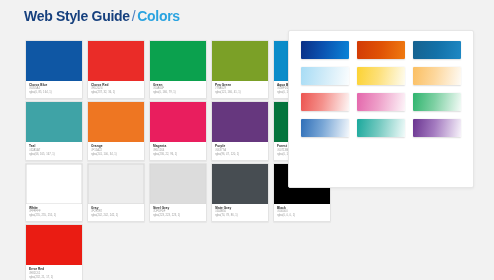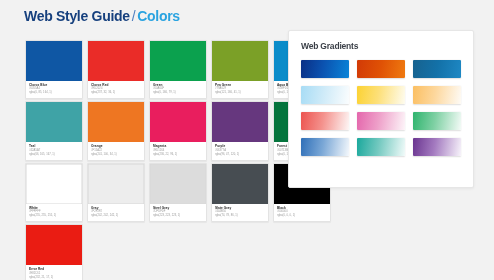--- a/index.html
+++ b/index.html
@@ -239,21 +239,20 @@
           <div class="meta">
             <div class="m-name">Error Red</div>
             <div class="m-hex">#E81D11</div>
             <div class="m-rgba">rgba(232, 21, 17, 1)</div>
           </div>
         </div>
       </div>
     </div>
 
   <div class="panel">
-    <div class="panel-title">Web Gradients</div>
     <div class="grad-grid" id="grad-grid">
         <div class="grad" style="background: linear-gradient(100deg, rgb(10, 47, 133) 0%, rgb(11, 82, 176) 45%, rgb(10, 132, 216) 100%);"></div>
         <div class="grad" style="background: linear-gradient(100deg, rgb(210, 58, 6) 0%, rgb(224, 82, 5) 50%, rgb(239, 122, 16) 100%);"></div>
         <div class="grad" style="background: linear-gradient(100deg, rgb(23, 98, 143) 0%, rgb(19, 113, 168) 50%, rgb(30, 136, 196) 100%);"></div>
         <div class="grad" style="background: linear-gradient(100deg, rgb(167, 220, 245) 0%, rgb(205, 234, 248) 45%, rgb(251, 253, 254) 100%);"></div>
         <div class="grad" style="background: linear-gradient(100deg, rgb(252, 210, 50) 0%, rgb(253, 224, 122) 45%, rgb(254, 252, 240) 100%);"></div>
         <div class="grad" style="background: linear-gradient(100deg, rgb(251, 191, 98) 0%, rgb(253, 215, 156) 45%, rgb(254, 251, 246) 100%);"></div>
         <div class="grad" style="background: linear-gradient(100deg, rgb(236, 84, 80) 0%, rgb(244, 145, 140) 45%, rgb(253, 246, 245) 100%);"></div>
         <div class="grad" style="background: linear-gradient(100deg, rgb(228, 102, 172) 0%, rgb(238, 160, 201) 45%, rgb(253, 245, 249) 100%);"></div>
         <div class="grad" style="background: linear-gradient(100deg, rgb(47, 180, 110) 0%, rgb(126, 208, 163) 45%, rgb(244, 251, 247) 100%);"></div>

